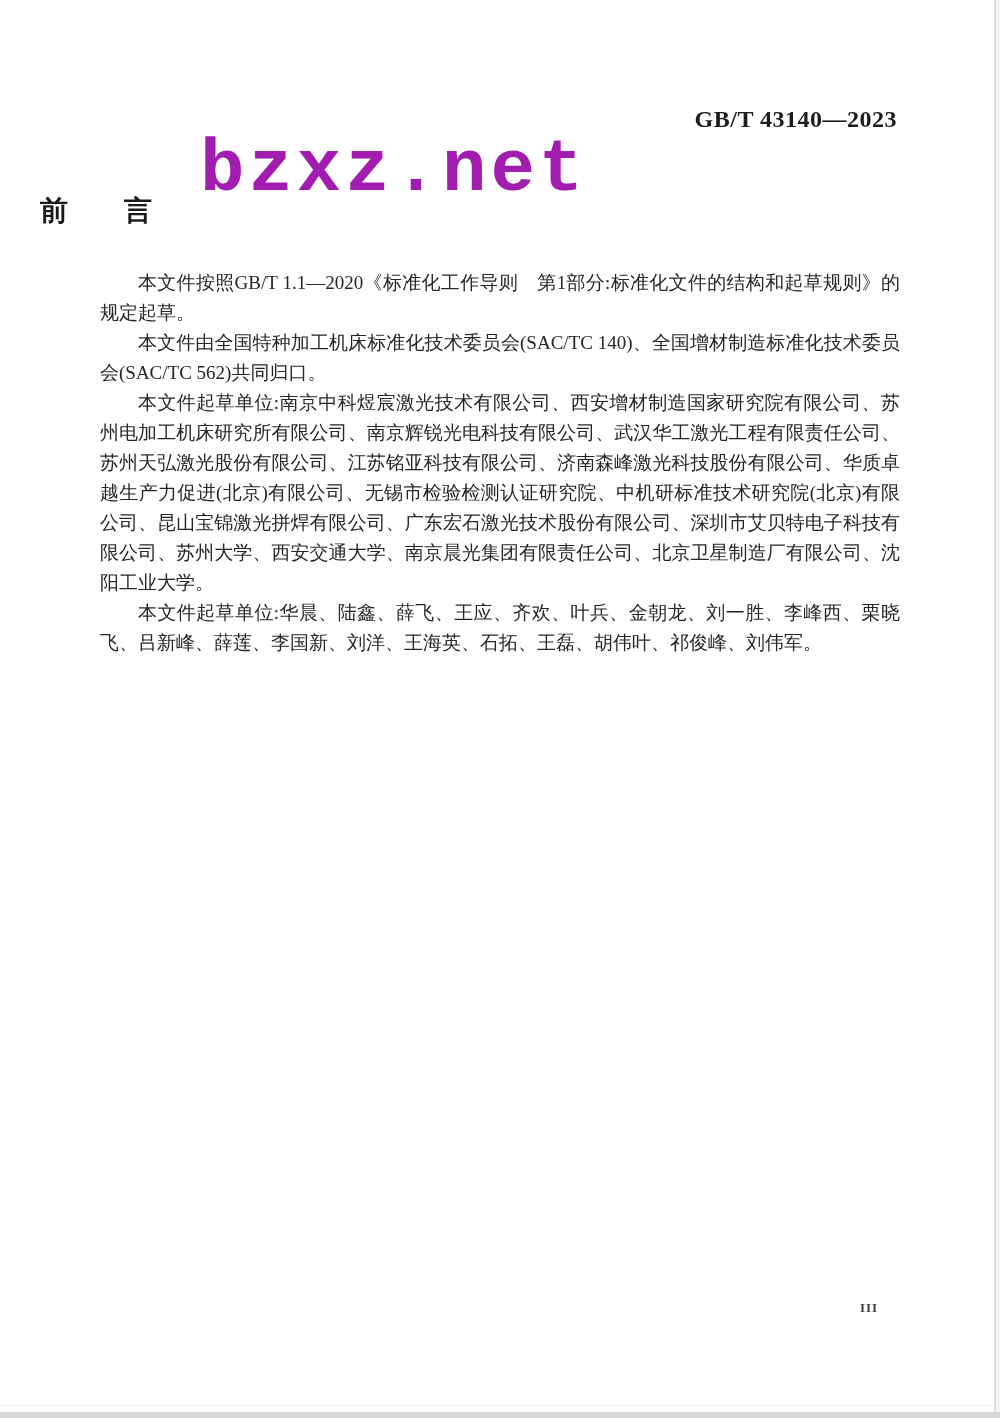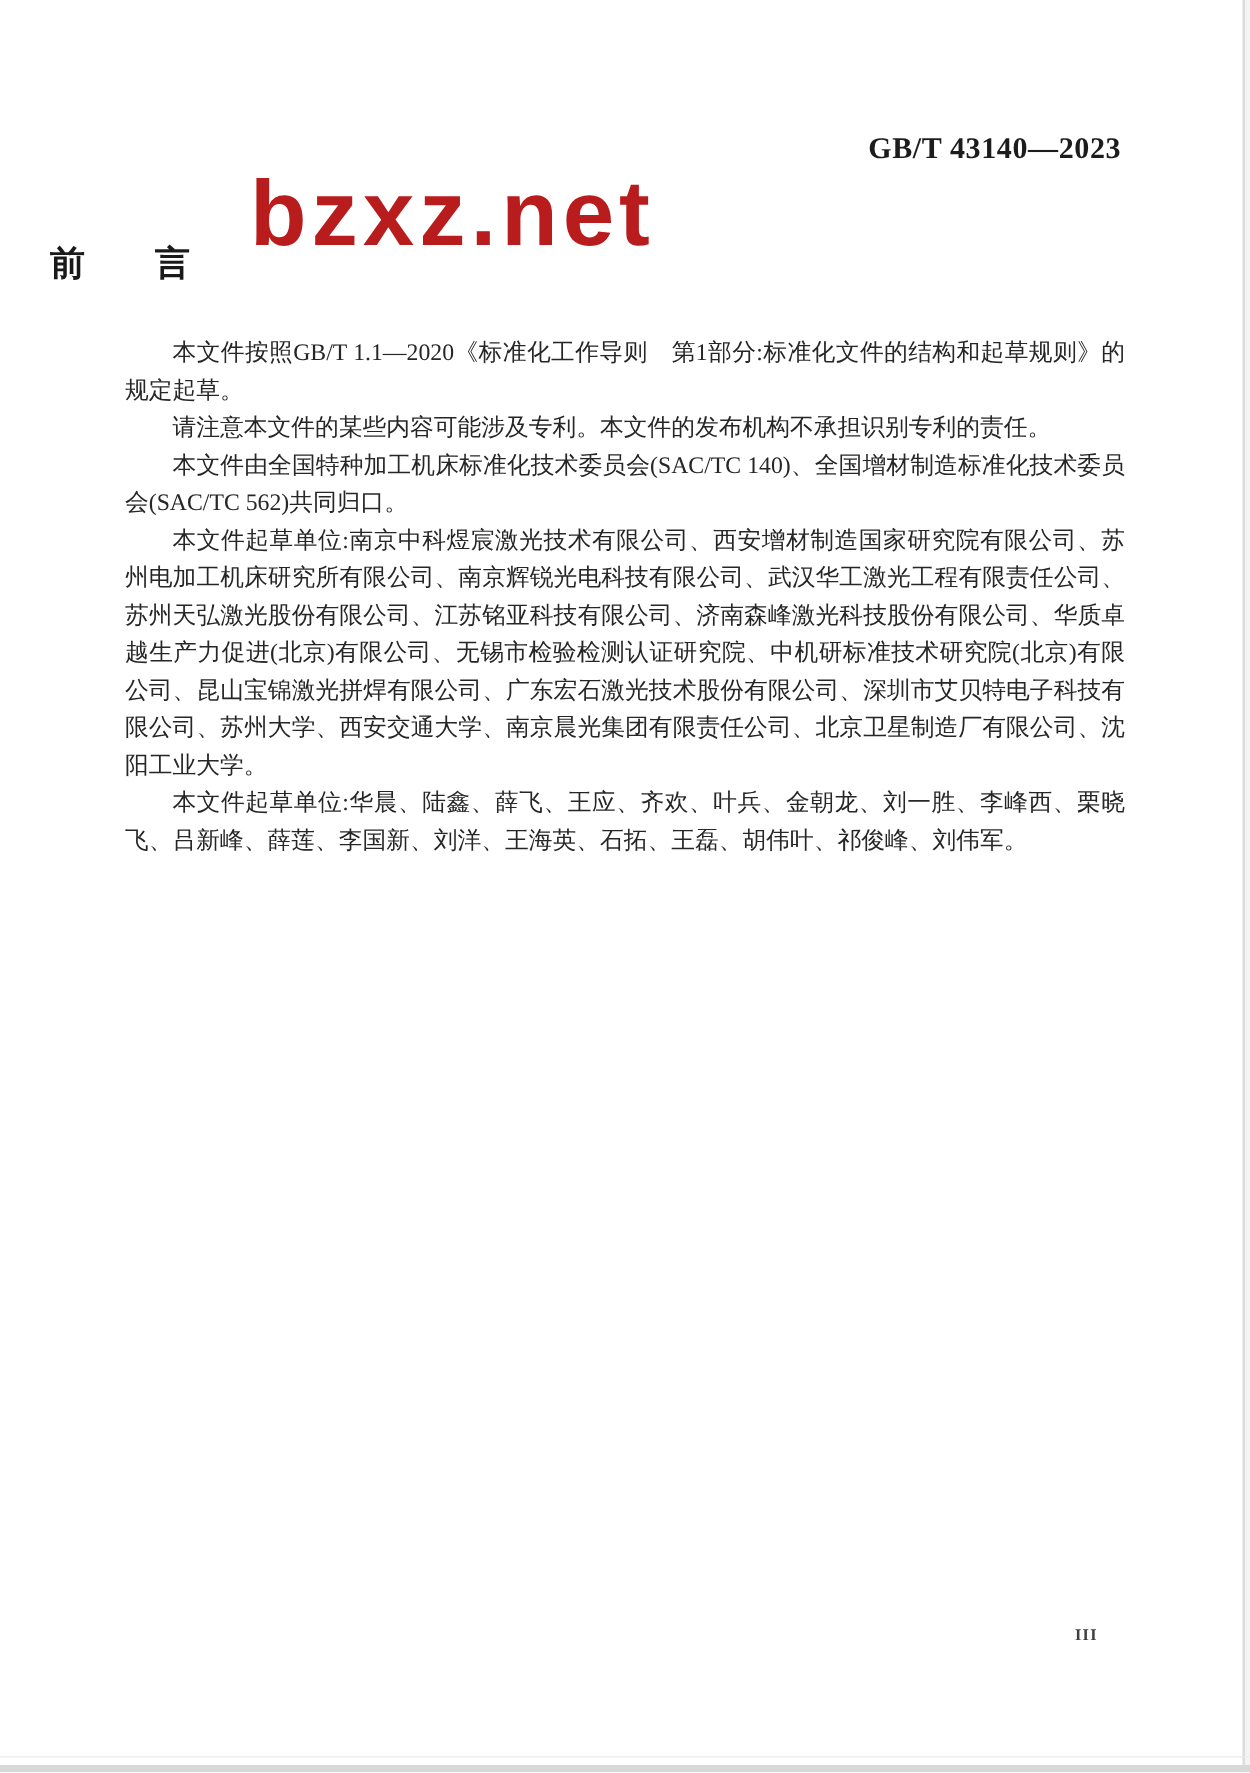--- a/index.html
+++ b/index.html
@@ -24,25 +24,25 @@
     font-size: 24px;
     font-weight: bold;
     letter-spacing: 0.5px;
     color: #1c1c1c;
   }
   
   .watermark {
     position: absolute;
     top: 128px;
     left: 200px;
-    font-family: Liberation Sans, sans-serif;
+    font-family: Liberation Mono, monospace;
     font-weight: bold;
     font-size: 74px;
     letter-spacing: 4px;
-    color: #b91c1c;
+    color: #a21caf;
     user-select: none;
     white-space: nowrap;
   }
   
   .page-title {
     position: absolute;
     top: 192px;
     left: 0;
     right: 0;
     text-align: left;
@@ -117,21 +117,20 @@
 <div class="page">
 
   <div class="doc-number">GB/T 43140—2023</div>
 
   <div class="watermark">bzxz.net</div>
 
   <div class="page-title">前　　言</div>
 
   <div class="content">
     <p>本文件按照GB/T 1.1—2020《标准化工作导则　第1部分:标准化文件的结构和起草规则》的规定起草。</p>
-    <p>请注意本文件的某些内容可能涉及专利。本文件的发布机构不承担识别专利的责任。</p>
     <p>本文件由全国特种加工机床标准化技术委员会(SAC/TC 140)、全国增材制造标准化技术委员会(SAC/TC 562)共同归口。</p>
     <p>本文件起草单位:南京中科煜宸激光技术有限公司、西安增材制造国家研究院有限公司、苏州电加工机床研究所有限公司、南京辉锐光电科技有限公司、武汉华工激光工程有限责任公司、苏州天弘激光股份有限公司、江苏铭亚科技有限公司、济南森峰激光科技股份有限公司、华质卓越生产力促进(北京)有限公司、无锡市检验检测认证研究院、中机研标准技术研究院(北京)有限公司、昆山宝锦激光拼焊有限公司、广东宏石激光技术股份有限公司、深圳市艾贝特电子科技有限公司、苏州大学、西安交通大学、南京晨光集团有限责任公司、北京卫星制造厂有限公司、沈阳工业大学。</p>
     <p>本文件起草单位:华晨、陆鑫、薛飞、王应、齐欢、叶兵、金朝龙、刘一胜、李峰西、栗晓飞、吕新峰、薛莲、李国新、刘洋、王海英、石拓、王磊、胡伟叶、祁俊峰、刘伟军。</p>
   </div>
 
   <div class="page-number">III</div>
 
   <div class="right-edge-strip"></div>
   <div class="right-edge-line"></div>
   <div class="bottom-faint-line"></div>

